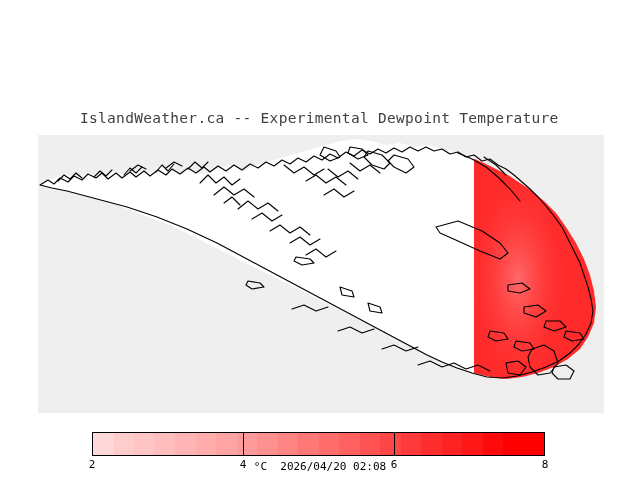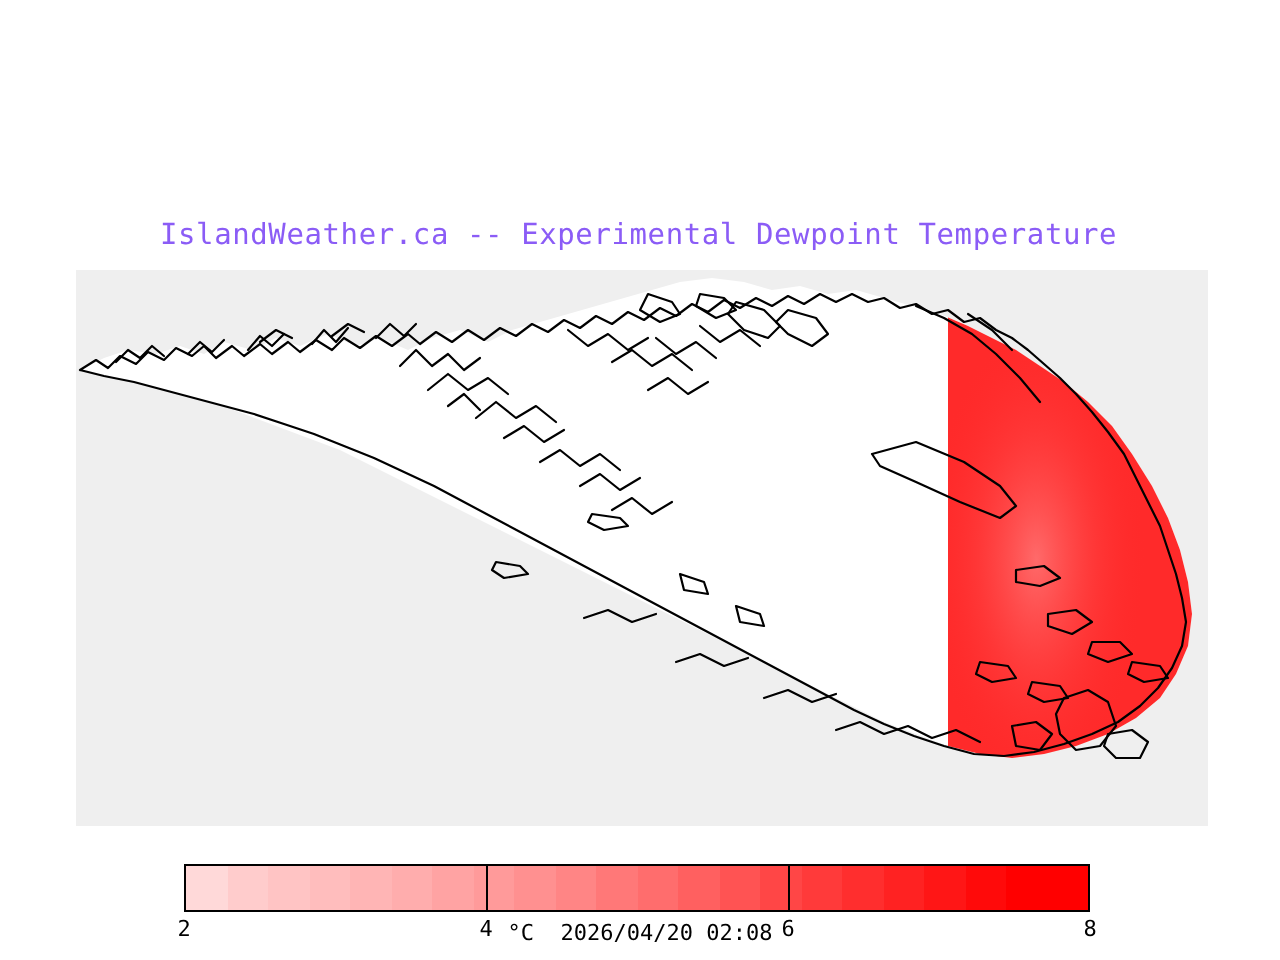--- a/index.html
+++ b/index.html
@@ -17,21 +17,21 @@
   }
 
   
   #map-title {
     position: absolute;
     left: 80px;
     top: 110px;
     font-family: "DejaVu Sans Mono", "Liberation Mono", monospace;
     font-size: 14.5px;
     letter-spacing: 0.3px;
-    color: #8b5cf6;
+    color: #404040;
     white-space: pre;
     z-index: 40;
   }
 
   
   #map-panel {
     position: absolute;
     left: 38px;
     top: 135px;
     width: 566px;

